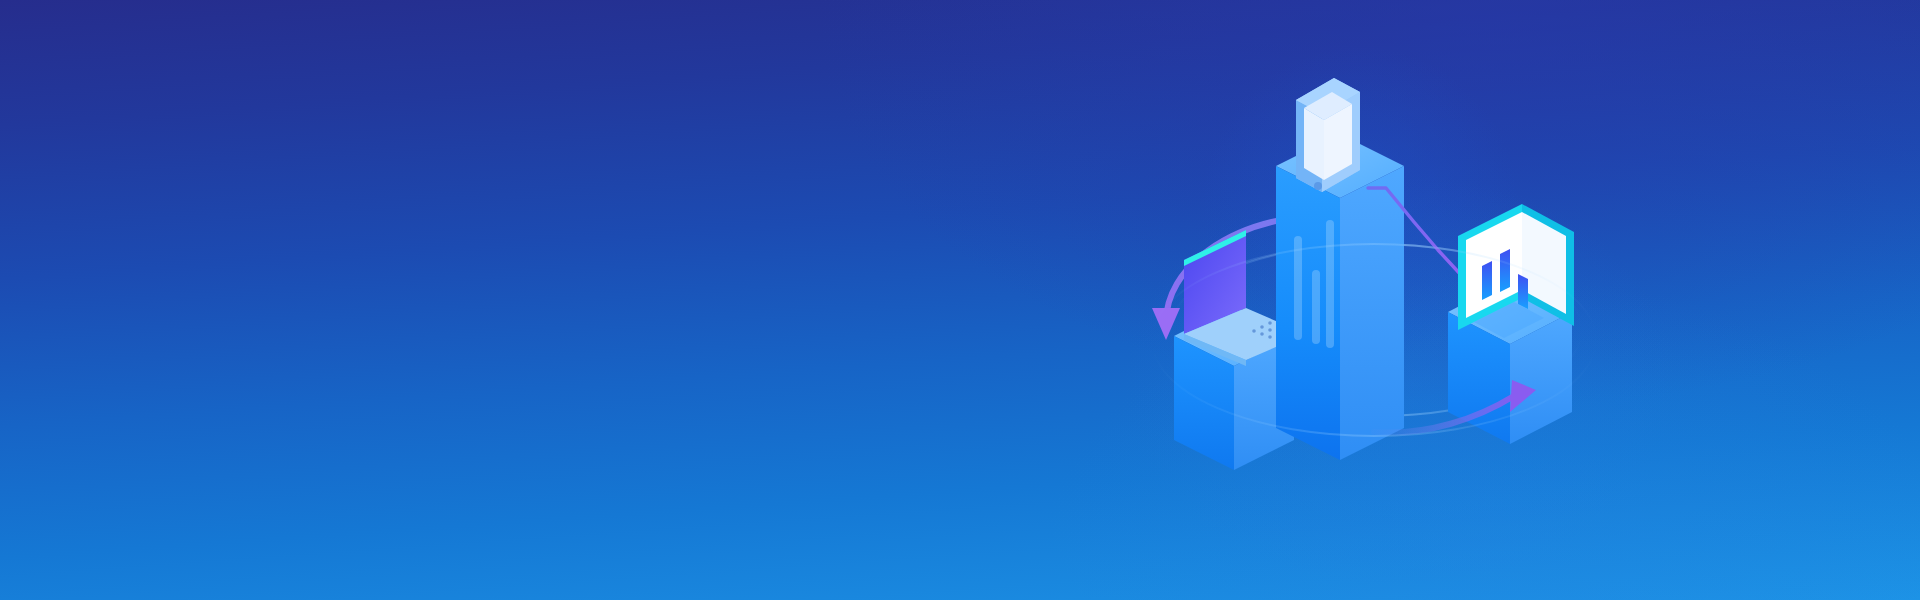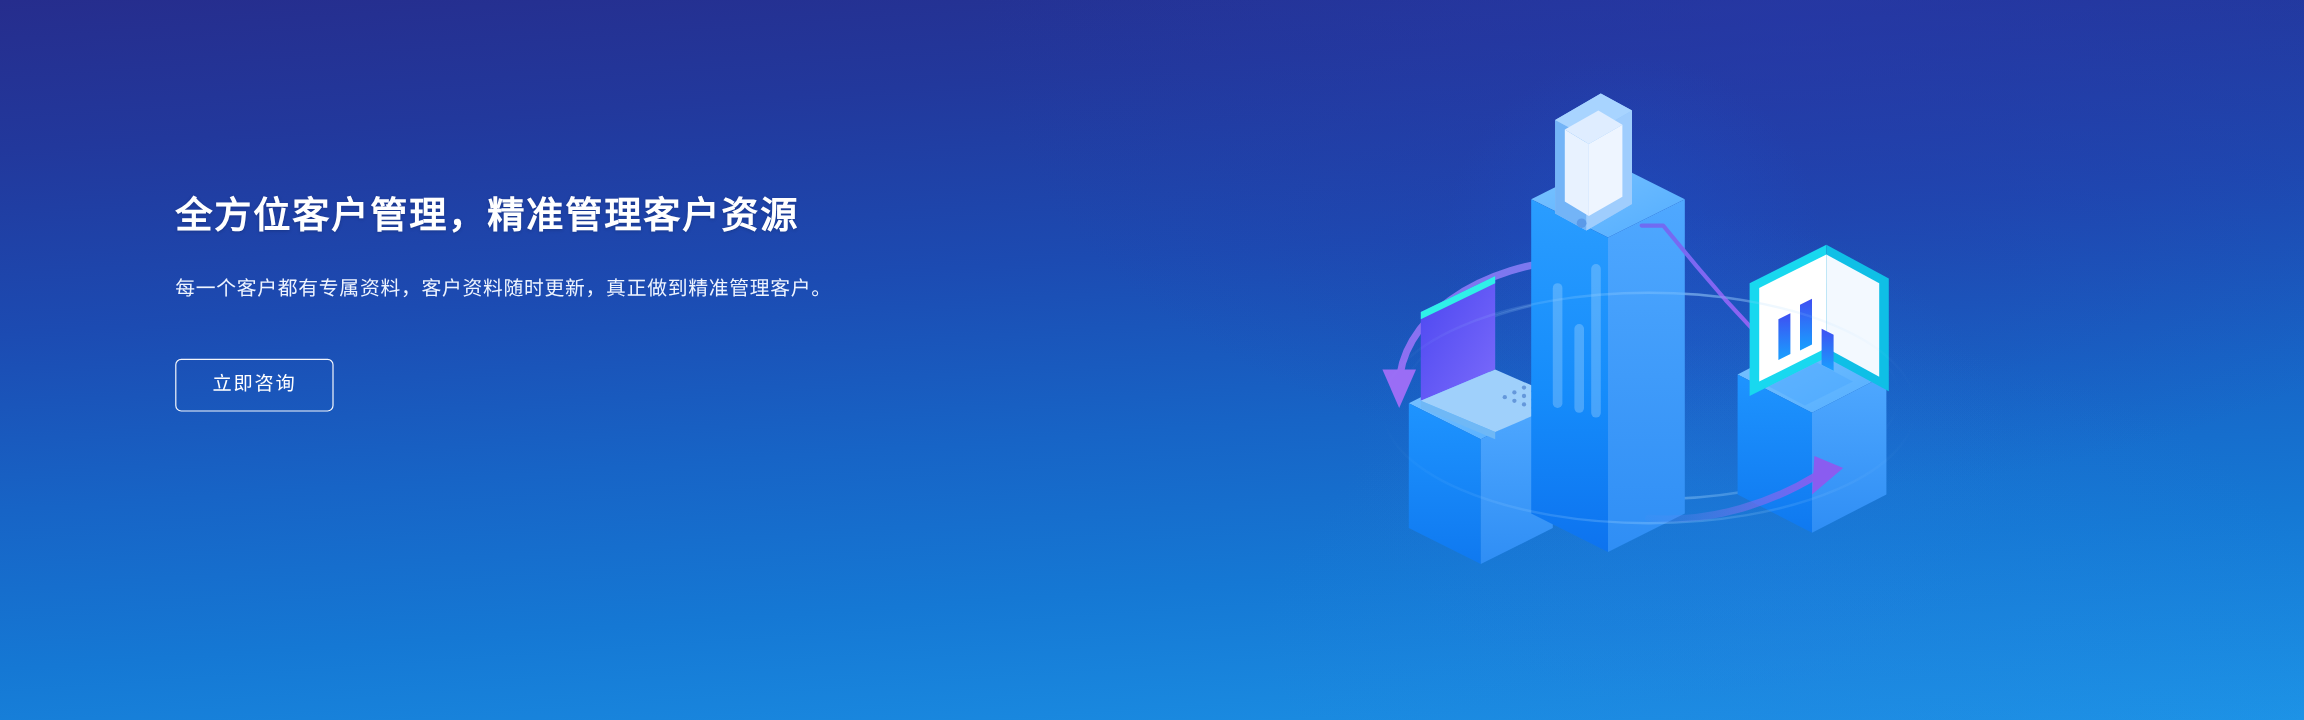--- a/index.html
+++ b/index.html
@@ -80,25 +80,20 @@
 </style>
 </head>
 <body>
 
 <div id="banner">
 
   <div class="blob" id="blob-a"></div>
   <div class="blob" id="blob-b"></div>
   <div class="blob" id="blob-c"></div>
 
-  <div id="copy">
-    <h1 id="headline">全方位客户管理，精准管理客户资源</h1>
-    <p id="subcopy">每一个客户都有专属资料，客户资料随时更新，真正做到精准管理客户。</p>
-    <button id="cta">立即咨询</button>
-  </div>
 
   <div id="art">
   <svg viewBox="0 0 520 500" xmlns="http://www.w3.org/2000/svg" aria-hidden="true">
     <defs>
       <linearGradient id="gPillarFront" x1="0" y1="0" x2="0" y2="1">
         <stop offset="0%" stop-color="#1e94ff"></stop>
         <stop offset="100%" stop-color="#0f79f0"></stop>
       </linearGradient>
       <linearGradient id="gPillarFrontC" x1="0" y1="0" x2="0" y2="1">
         <stop offset="0%" stop-color="#2a9dff"></stop>

